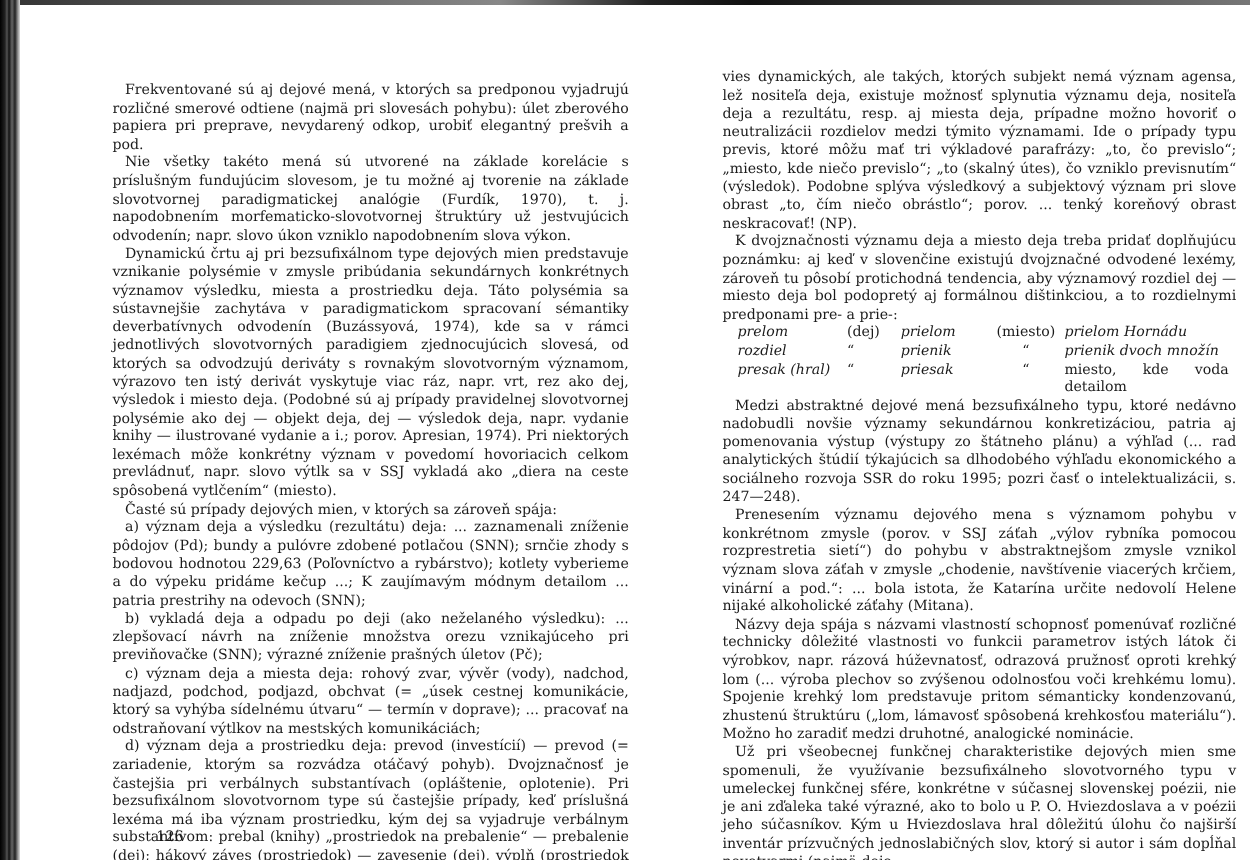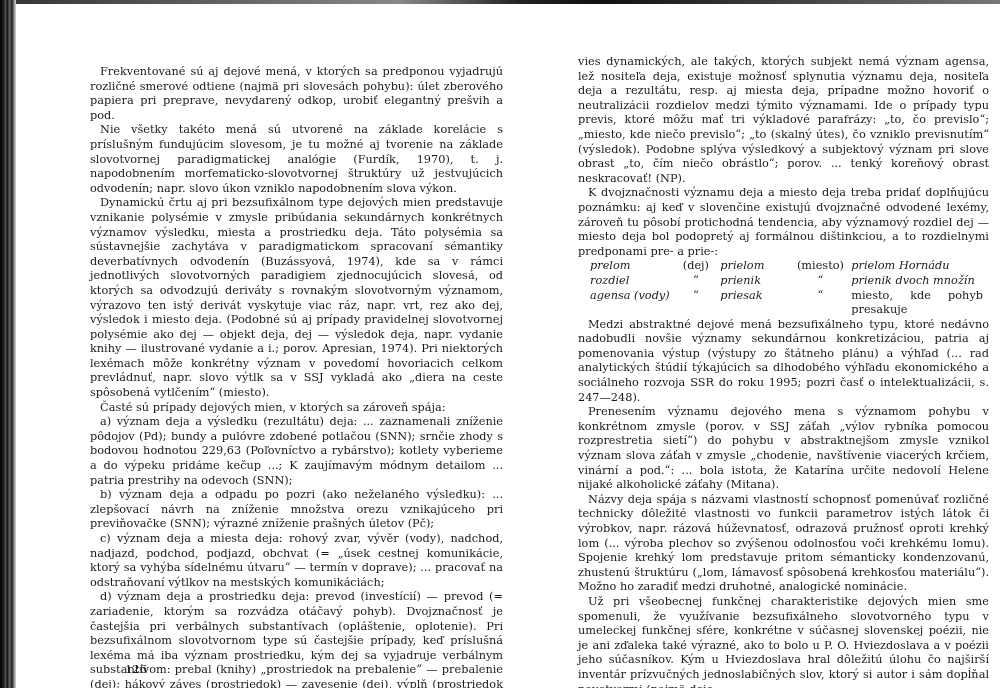--- a/index.html
+++ b/index.html
@@ -27,39 +27,39 @@
   .page-left .col { left:74px; top:65px; width:413px; }
   .page-right .col { left:58px; top:55px; width:411px; }
   .col p { margin:0; text-indent:10px; }
   .col p.ni { text-indent:0; }
   .folio { position:absolute; font-size:11.5px;margin-left:29px; }
   .page-left .folio { left:80px; top:662px; }
   .page-right .folio { left:452px; top:661px; }
   table.pairs { border-collapse:collapse; margin:0 0 0 12px; font-size:11.3px; line-height:14.6px; }
   table.pairs td { padding:0 6px 0 0; vertical-align:top; }
   table.pairs td.a { width:86px; font-style:italic; }
-  table.pairs td.b { width:38px; text-align:center; }
+  table.pairs td.b { width:38px; text-align:left; }
   table.pairs td.c { width:72px; font-style:italic; }
   table.pairs td.d { width:50px; text-align:center; }
   table.pairs td.e { width:140px; }
 </style>
 </head>
 <body>
 
 <div class="top-edge"></div>
 <div class="left-edge"></div>
 
 <div class="page page-left">
   <div class="col" id="left-col">
       <p>Frekventované sú aj dejové mená, v ktorých sa predponou vyjadrujú rozličné smerové odtiene (najmä pri slovesách pohybu): úlet zberového papiera pri preprave, nevydarený odkop, urobiť elegantný prešvih a pod.</p>
       <p>Nie všetky takéto mená sú utvorené na základe korelácie s príslušným fundujúcim slovesom, je tu možné aj tvorenie na základe slovotvornej paradigmatickej analógie (Furdík, 1970), t. j. napodobnením morfematicko-slovotvornej štruktúry už jestvujúcich odvodenín; napr. slovo úkon vzniklo napodobnením slova výkon.</p>
       <p>Dynamickú črtu aj pri bezsufixálnom type dejových mien predstavuje vznikanie polysémie v zmysle pribúdania sekundárnych konkrétnych významov výsledku, miesta a prostriedku deja. Táto polysémia sa sústavnejšie zachytáva v paradigmatickom spracovaní sémantiky deverbatívnych odvodenín (Buzássyová, 1974), kde sa v rámci jednotlivých slovotvorných paradigiem zjednocujúcich slovesá, od ktorých sa odvodzujú deriváty s rovnakým slovotvorným významom, výrazovo ten istý derivát vyskytuje viac ráz, napr. vrt, rez ako dej, výsledok i miesto deja. (Podobné sú aj prípady pravidelnej slovotvornej polysémie ako dej — objekt deja, dej — výsledok deja, napr. vydanie knihy — ilustrované vydanie a i.; porov. Apresian, 1974). Pri niektorých lexémach môže konkrétny význam v povedomí hovoriacich celkom prevládnuť, napr. slovo výtlk sa v SSJ vykladá ako „diera na ceste spôsobená vytlčením“ (miesto).</p>
       <p>Časté sú prípady dejových mien, v ktorých sa zároveň spája:</p>
       <p>a) význam deja a výsledku (rezultátu) deja: ... zaznamenali zníženie pôdojov (Pd); bundy a pulóvre zdobené potlačou (SNN); srnčie zhody s bodovou hodnotou 229,63 (Poľovníctvo a rybárstvo); kotlety vyberieme a do výpeku pridáme kečup ...; K zaujímavým módnym detailom ... patria prestrihy na odevoch (SNN);</p>
-      <p>b) význam deja a odpadu po pozri (ako neželaného výsledku): ... zlepšovací návrh na zníženie množstva orezu vznikajúceho pri previňovačke (SNN); výrazné zníženie prašných úletov (Pč);</p>
+      <p>b) vykladá deja a odpadu po deji (ako neželaného výsledku): ... zlepšovací návrh na zníženie množstva orezu vznikajúceho pri previňovačke (SNN); výrazné zníženie prašných úletov (Pč);</p>
       <p>c) význam deja a miesta deja: rohový zvar, vývěr (vody), nadchod, nadjazd, podchod, podjazd, obchvat (= „úsek cestnej komunikácie, ktorý sa vyhýba sídelnému útvaru“ — termín v doprave); ... pracovať na odstraňovaní výtlkov na mestských komunikáciách;</p>
       <p>d) význam deja a prostriedku deja: prevod (investícií) — prevod (= zariadenie, ktorým sa rozvádza otáčavý pohyb). Dvojznačnosť je častejšia pri verbálnych substantívach (opláštenie, oplotenie). Pri bezsufixálnom slovotvornom type sú častejšie prípady, keď príslušná lexéma má iba význam prostriedku, kým dej sa vyjadruje verbálnym substantívom: prebal (knihy) „prostriedok na prebalenie“ — prebalenie (dej); hákový záves (prostriedok) — zavesenie (dej), výplň (prostriedok ako materiál) — vyplnenie (dej). Pri názvoch konkretizovaných ako prostriedky možno predpokladať ako abstraktnejší sémantický príznak účelovosť (Straková, 1979).</p>
     </div>
   <div class="folio">126</div>
 </div>
 
 <div class="page page-right">
   <div class="col">
     <div id="right-before">
         <p class="ni">vies dynamických, ale takých, ktorých subjekt nemá význam agensa, lež nositeľa deja, existuje možnosť splynutia významu deja, nositeľa deja a rezultátu, resp. aj miesta deja, prípadne možno hovoriť o neutralizácii rozdielov medzi týmito významami. Ide o prípady typu previs, ktoré môžu mať tri výkladové parafrázy: „to, čo previslo“; „miesto, kde niečo previslo“; „to (skalný útes), čo vzniklo previsnutím“ (výsledok). Podobne splýva výsledkový a subjektový význam pri slove obrast „to, čím niečo obrástlo“; porov. ... tenký koreňový obrast neskracovať! (NP).</p>
@@ -75,25 +75,25 @@
             <td class="e" style="font-style: italic; margin-top: 28px;">prielom Hornádu</td>
           </tr>
           <tr>
             <td class="a">rozdiel</td>
             <td class="b">“</td>
             <td class="c">prienik</td>
             <td class="d">“</td>
             <td class="e" style="font-style: italic;">prienik dvoch množín</td>
           </tr>
           <tr>
-            <td class="a">agensa (vody)</td>
+            <td class="a">presak (hral)</td>
             <td class="b">“</td>
             <td class="c">priesak</td>
             <td class="d">“</td>
-            <td class="e">miesto, kde pohyb presakuje</td>
+            <td class="e">miesto, kde voda detailom</td>
           </tr>
         </tbody>
       </table>
     <div id="right-after">
         <p>Medzi abstraktné dejové mená bezsufixálneho typu, ktoré nedávno nadobudli novšie významy sekundárnou konkretizáciou, patria aj pomenovania výstup (výstupy zo štátneho plánu) a výhľad (... rad analytických štúdií týkajúcich sa dlhodobého výhľadu ekonomického a sociálneho rozvoja SSR do roku 1995; pozri časť o intelektualizácii, s. 247—248).</p>
         <p>Prenesením významu dejového mena s významom pohybu v konkrétnom zmysle (porov. v SSJ záťah „výlov rybníka pomocou rozprestretia sietí“) do pohybu v abstraktnejšom zmysle vznikol význam slova záťah v zmysle „chodenie, navštívenie viacerých krčiem, vinární a pod.“: ... bola istota, že Katarína určite nedovolí Helene nijaké alkoholické záťahy (Mitana).</p>
         <p>Názvy deja spája s názvami vlastností schopnosť pomenúvať rozličné technicky dôležité vlastnosti vo funkcii parametrov istých látok či výrobkov, napr. rázová húževnatosť, odrazová pružnosť oproti krehký lom (... výroba plechov so zvýšenou odolnosťou voči krehkému lomu). Spojenie krehký lom predstavuje pritom sémanticky kondenzovanú, zhustenú štruktúru („lom, lámavosť spôsobená krehkosťou materiálu“). Možno ho zaradiť medzi druhotné, analogické nominácie.</p>
         <p>Už pri všeobecnej funkčnej charakteristike dejových mien sme spomenuli, že využívanie bezsufixálneho slovotvorného typu v umeleckej funkčnej sfére, konkrétne v súčasnej slovenskej poézii, nie je ani zďaleka také výrazné, ako to bolo u P. O. Hviezdoslava a v poézii jeho súčasníkov. Kým u Hviezdoslava hral dôležitú úlohu čo najširší inventár prízvučných jednoslabičných slov, ktorý si autor i sám dopĺňal novotvarmi (najmä dejo-</p>
       </div>
   </div>

